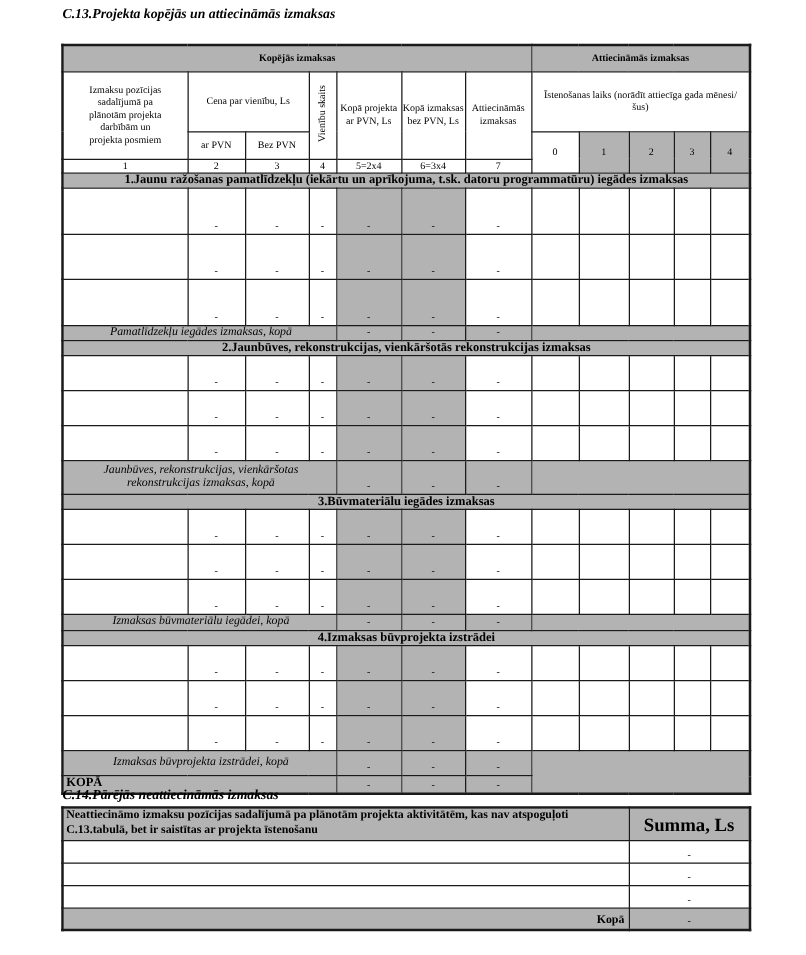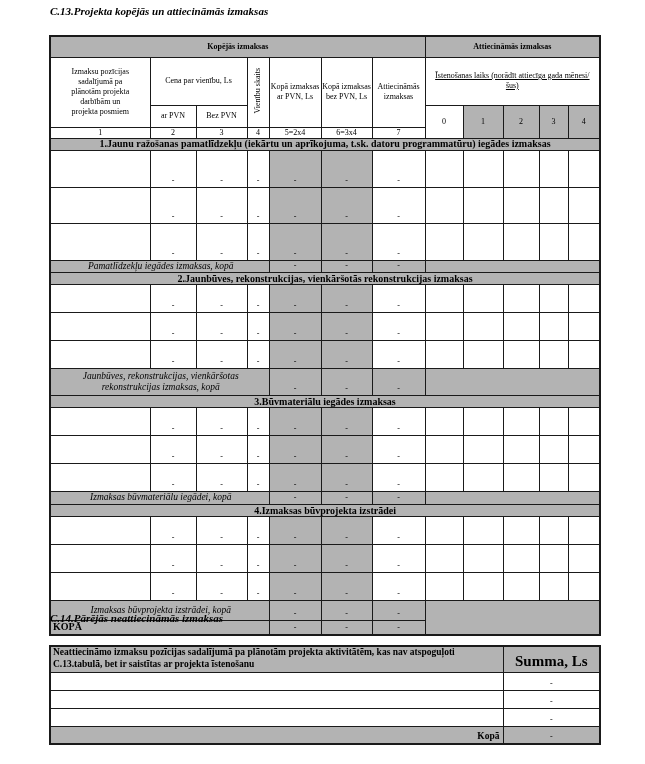--- a/index.html
+++ b/index.html
@@ -41,24 +41,24 @@
   </colgroup>
   <tbody id="t13body">
     <tr style="height:21px">
       <td colspan="7" class="g b">Kopējās izmaksas</td>
       <td colspan="5" class="g b">Attiecināmās izmaksas</td>
     </tr>
     <tr style="height:48px">
       <td rowspan="2" style="padding:0 16px;">Izmaksu pozīcijas sadalījumā pa plānotām projekta darbībām un projekta posmiem</td>
       <td colspan="2">Cena par vienību, Ls</td>
       <td rowspan="2"><span class="vert">Vienību skaits</span></td>
-      <td rowspan="2">Kopā izmaksas ar PVN, Ls</td>
+      <td rowspan="2">Kopā projekta ar PVN, Ls</td>
       <td rowspan="2">Kopā izmaksas bez PVN, Ls</td>
       <td rowspan="2">Attiecināmās izmaksas</td>
-      <td colspan="5" style="padding:0 4px;text-decoration:underline;">Īstenošanas laiks (norādīt attiecīga gada mēnesi/šus)</td>
+      <td colspan="5" style="padding:0 4px;">Īstenošanas laiks (norādīt attiecīga gada mēnesi/šus)</td>
     </tr>
     <tr style="height:22px">
       <td>ar PVN</td>
       <td>Bez PVN</td>
       <td rowspan="2" class="w">0</td>
       <td rowspan="2" class="g">1</td>
       <td rowspan="2" class="g">2</td>
       <td rowspan="2" class="g">3</td>
       <td rowspan="2" class="g">4</td>
     </tr>
@@ -281,21 +281,21 @@
       </tr>
       <tr style="height: 12px;">
         <td class="kopa" colspan="4">KOPĀ</td>
         <td class="g dash">-</td>
         <td class="g dash">-</td>
         <td class="g dash">-</td>
       </tr>
     </tbody>
 </table>
 
-<div class="title" style="top:612px;">C.14.Pārējās neattiecināmās izmaksas</div>
+<div class="title" style="top:630px;">C.14.Pārējās neattiecināmās izmaksas</div>
 
 <table id="t14">
   <colgroup>
       <col style="width:453px">
       <col style="width:97px">
     </colgroup>
   <tbody>
     <tr style="height:26px">
       <td class="t14h">Neattiecināmo izmaksu pozīcijas sadalījumā pa plānotām projekta aktivitātēm, kas nav atspoguļoti C.13.tabulā, bet ir saistītas ar projekta īstenošanu</td>
       <td class="g b" style="vertical-align:bottom;font-size:15px;padding-bottom:1px;">Summa, Ls</td>

